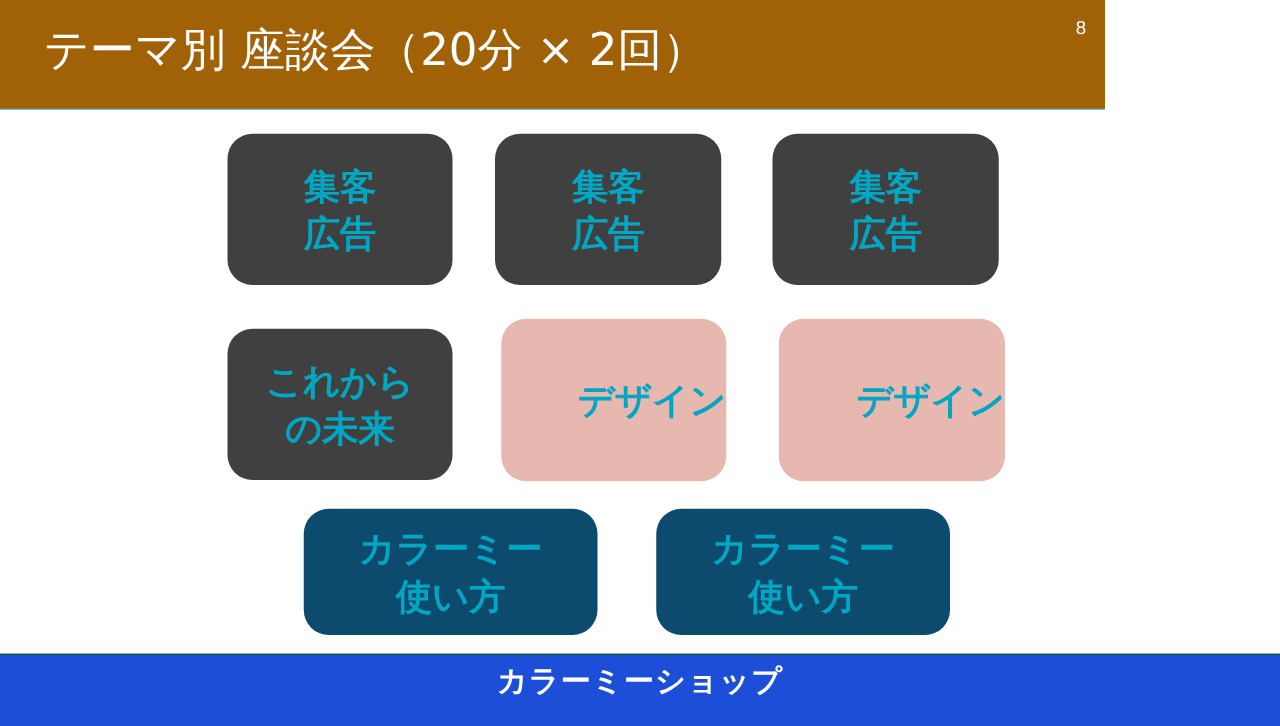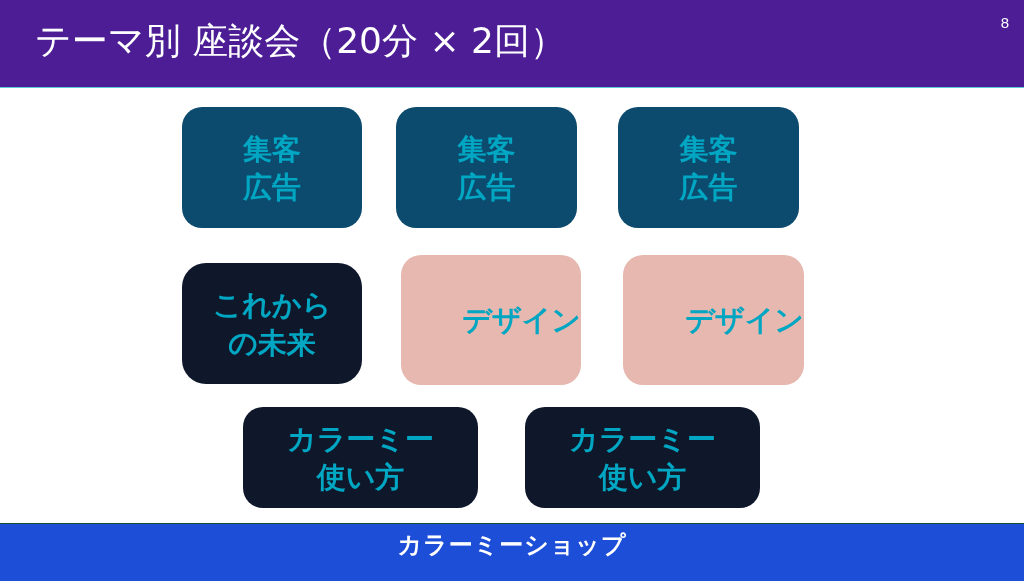--- a/index.html
+++ b/index.html
@@ -1,24 +1,24 @@
 <!DOCTYPE html>
 <html><head>
 <meta charset="utf-8">
 <style>
   html, body { margin:0; padding:0; }
   body { width:1024px; height:581px; position:relative; overflow:hidden; background:#ffffff; font-family:"DejaVu Sans", sans-serif; }
-  .header { position:absolute; left:0; top:0; width:1024px; height:87px; background:#4c1d95; border-bottom:1px solid #5cc8d9;text-align:center; }
+  .header { position:absolute; left:0; top:0; width:884px; height:87px; background:#a16207; border-bottom:1px solid #5cc8d9;text-align:center; }
   .title { position:absolute; left:35px; top:17px; color:#ffffff; font-size:36px; line-height:48px; font-family:"DejaVu Sans", sans-serif; letter-spacing:0px; white-space:nowrap; }
   .page-num { position:absolute; right:15px; top:14px; color:#ffffff; font-size:15px; font-family:"Liberation Sans", sans-serif; }
   .box { position:absolute; border-radius:20px; display:flex; align-items:center; justify-content:center; text-align:center; color:#00a6c2; font-weight:bold; font-size:29px; line-height:38px; font-family:"DejaVu Sans", sans-serif; }
-  .yellow { background:#0c4a6e; }
-  .blue { background:#0f172a;border-radius:24px; }
+  .yellow { background:#404040; }
+  .blue { background:#404040; }
   .pink { background:#e6b8b0;justify-content:flex-end; }
-  .purple { background:#0f172a; }
+  .purple { background:#0c4a6e; }
   .footer { position:absolute; left:0; top:523px; width:1024px; height:58px; background:#1d4ed8; border-top:1px solid #14532d; }
   .logo { position:absolute; left:0; right:0; top:6px; text-align:center; color:#ffffff; }
   .logo-main { font-size:24px; font-weight:bold; line-height:30px; letter-spacing:1px; display:block; }
   .logo-sub { font-size:10px; font-weight:bold; line-height:12px; display:block; margin-left:90px; }
 </style>
 </head>
 <body>
 
 <div class="header">
   <div class="title">テーマ別 座談会（20分 × 2回）</div>

